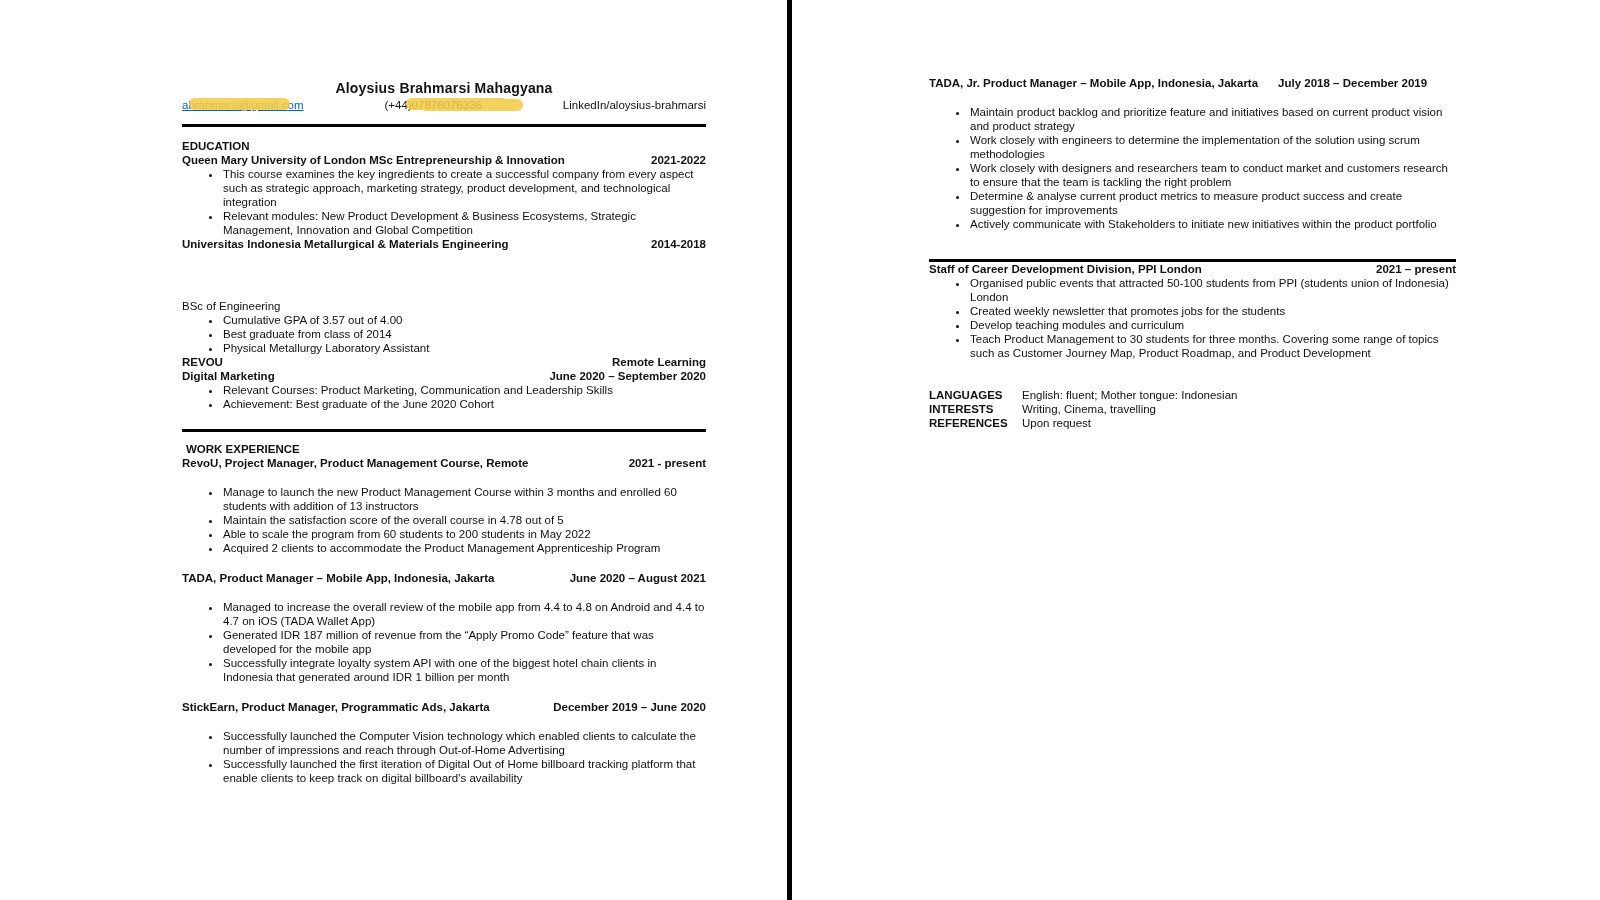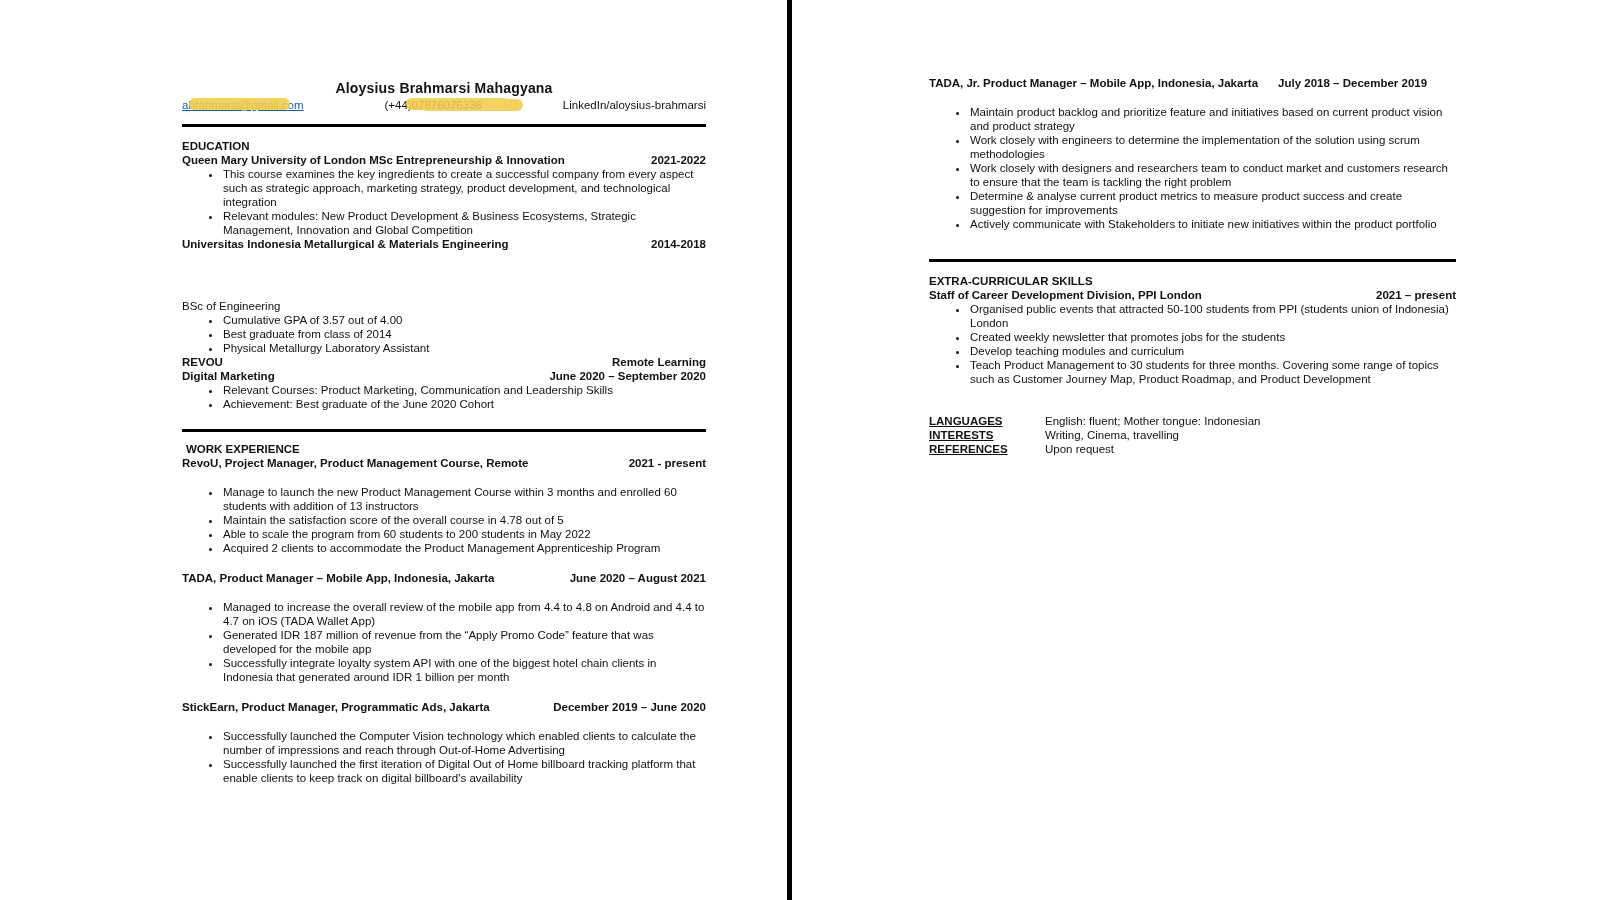--- a/index.html
+++ b/index.html
@@ -39,21 +39,21 @@
 
   ul{margin:0;padding:0 0 0 40px;}
   li{padding-left:1px;}
   ul.gap{margin-top:15px;}
 
   .head-wrap{margin-top:76px;font-weight:bold;}
   .head-wrap .dgap{padding-left:20px;}
 
   .kv{display:flex;}
   .kv-first{margin-top:28px;}
-  .k{width:116px;font-weight:bold;flex:none;text-decoration:underline;}
+  .k{width:93px;font-weight:bold;flex:none;}
 </style>
 </head>
 <body>
 
 <div class="sheet">
 
   <div class="page page-left">
 
     <div class="name">Aloysius Brahmarsi Mahagyana</div>
 
@@ -152,21 +152,20 @@
     <ul class="gap">
       <li>Maintain product backlog and prioritize feature and initiatives based on current product vision and product strategy</li>
       <li>Work closely with engineers to determine the implementation of the solution using scrum methodologies</li>
       <li>Work closely with designers and researchers team to conduct market and customers research to ensure that the team is tackling the right problem</li>
       <li>Determine &amp; analyse current product metrics to measure product success and create suggestion for improvements</li>
       <li>Actively communicate with Stakeholders to initiate new initiatives within the product portfolio</li>
     </ul>
 
     <hr class="rule rule-extra">
 
-    <div class="sec-head">EXTRA-CURRICULAR SKILLS</div>
 
     <div class="ehead">
       <span>Staff of Career Development Division, PPI London</span>
       <span class="edate">2021 – present</span>
     </div>
     <ul>
       <li>Organised public events that attracted 50-100 students from PPI (students union of Indonesia) London</li>
       <li>Created weekly newsletter that promotes jobs for the students</li>
     </ul>
 

